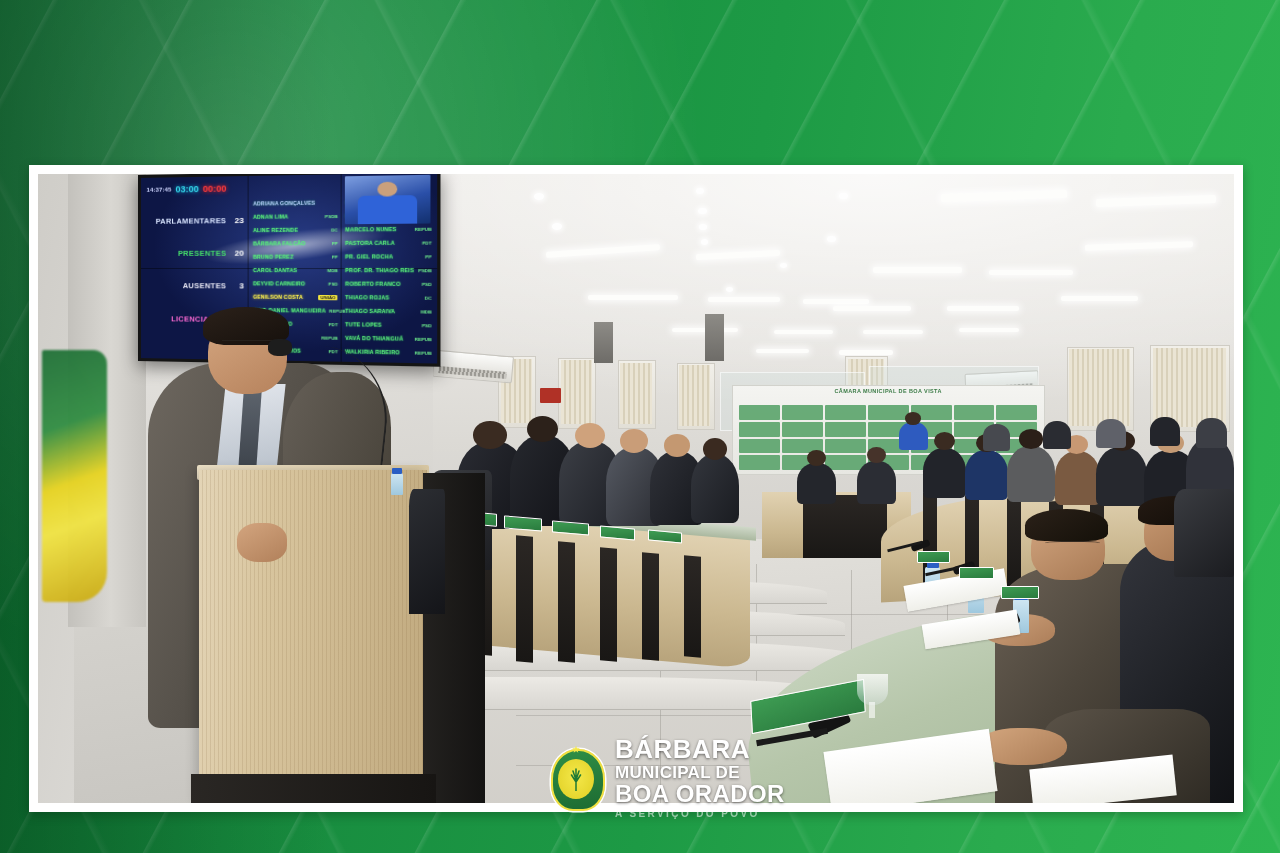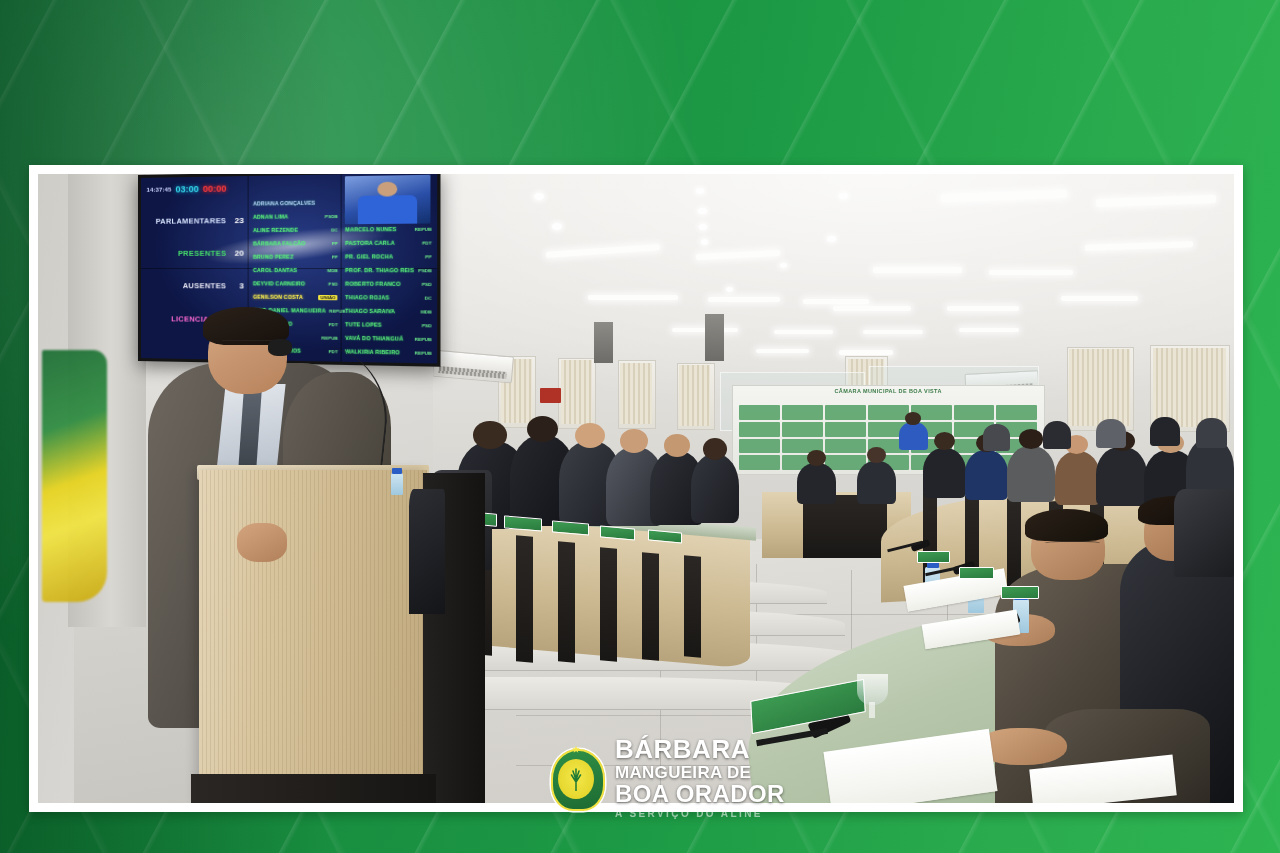--- a/index.html
+++ b/index.html
@@ -682,19 +682,19 @@
     <div class="crest">
       <div class="crest-shield"></div>
       <div class="crest-inner"></div>
       <svg class="crest-tree" viewBox="0 0 24 48">
         <path d="M12 48 L12 26 M12 30 L3 16 M12 30 L21 16 M12 26 L6 8 M12 26 L18 8 M12 26 L12 4" stroke="#1f7a35" stroke-width="3" fill="none" stroke-linecap="round"></path>
       </svg>
       <div class="crest-star"></div>
     </div>
     <div class="logo-text">
       <span class="lt1">BÁRBARA</span>
-      <span class="lt2">MANGUEIRA DE</span>
+      <span class="lt2">MUNICIPAL DE</span>
       <span class="lt3">BOA ORADOR</span>
-      <span class="lt4">A SERVIÇO DO ALINE</span>
+      <span class="lt4">A SERVIÇO DO POVO</span>
     </div>
   </div>
 
 </div>
 
 </body></html>

